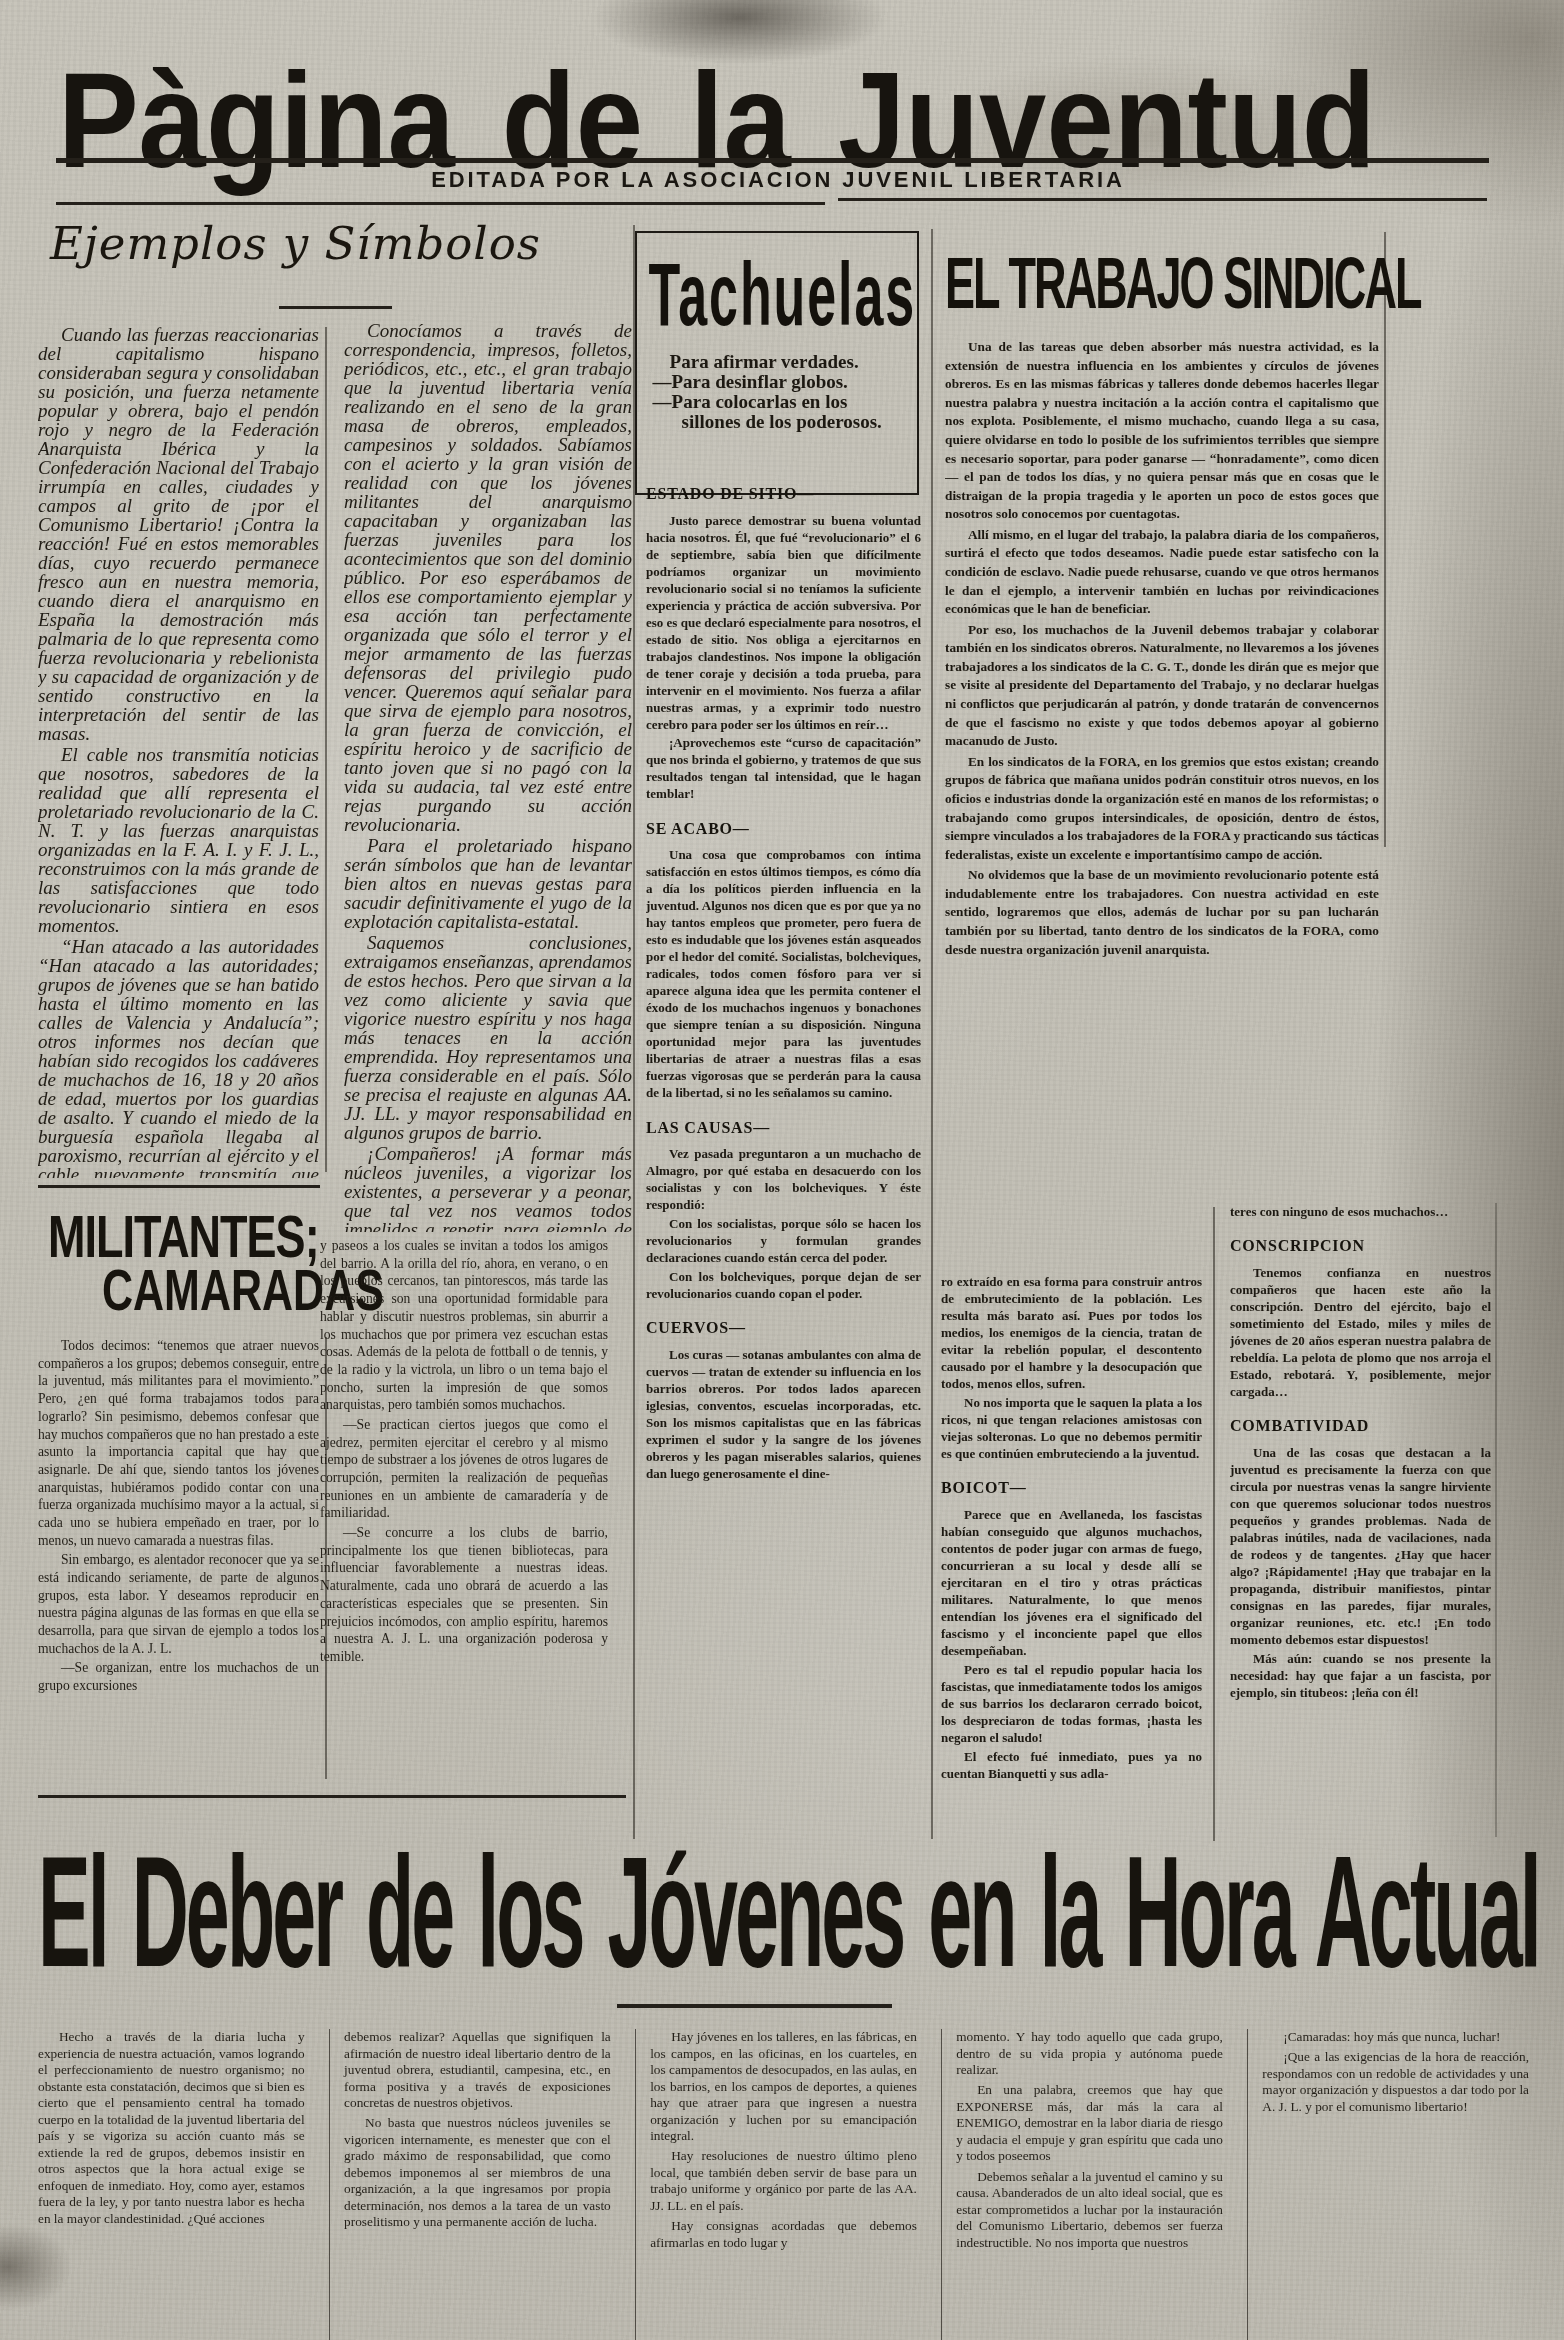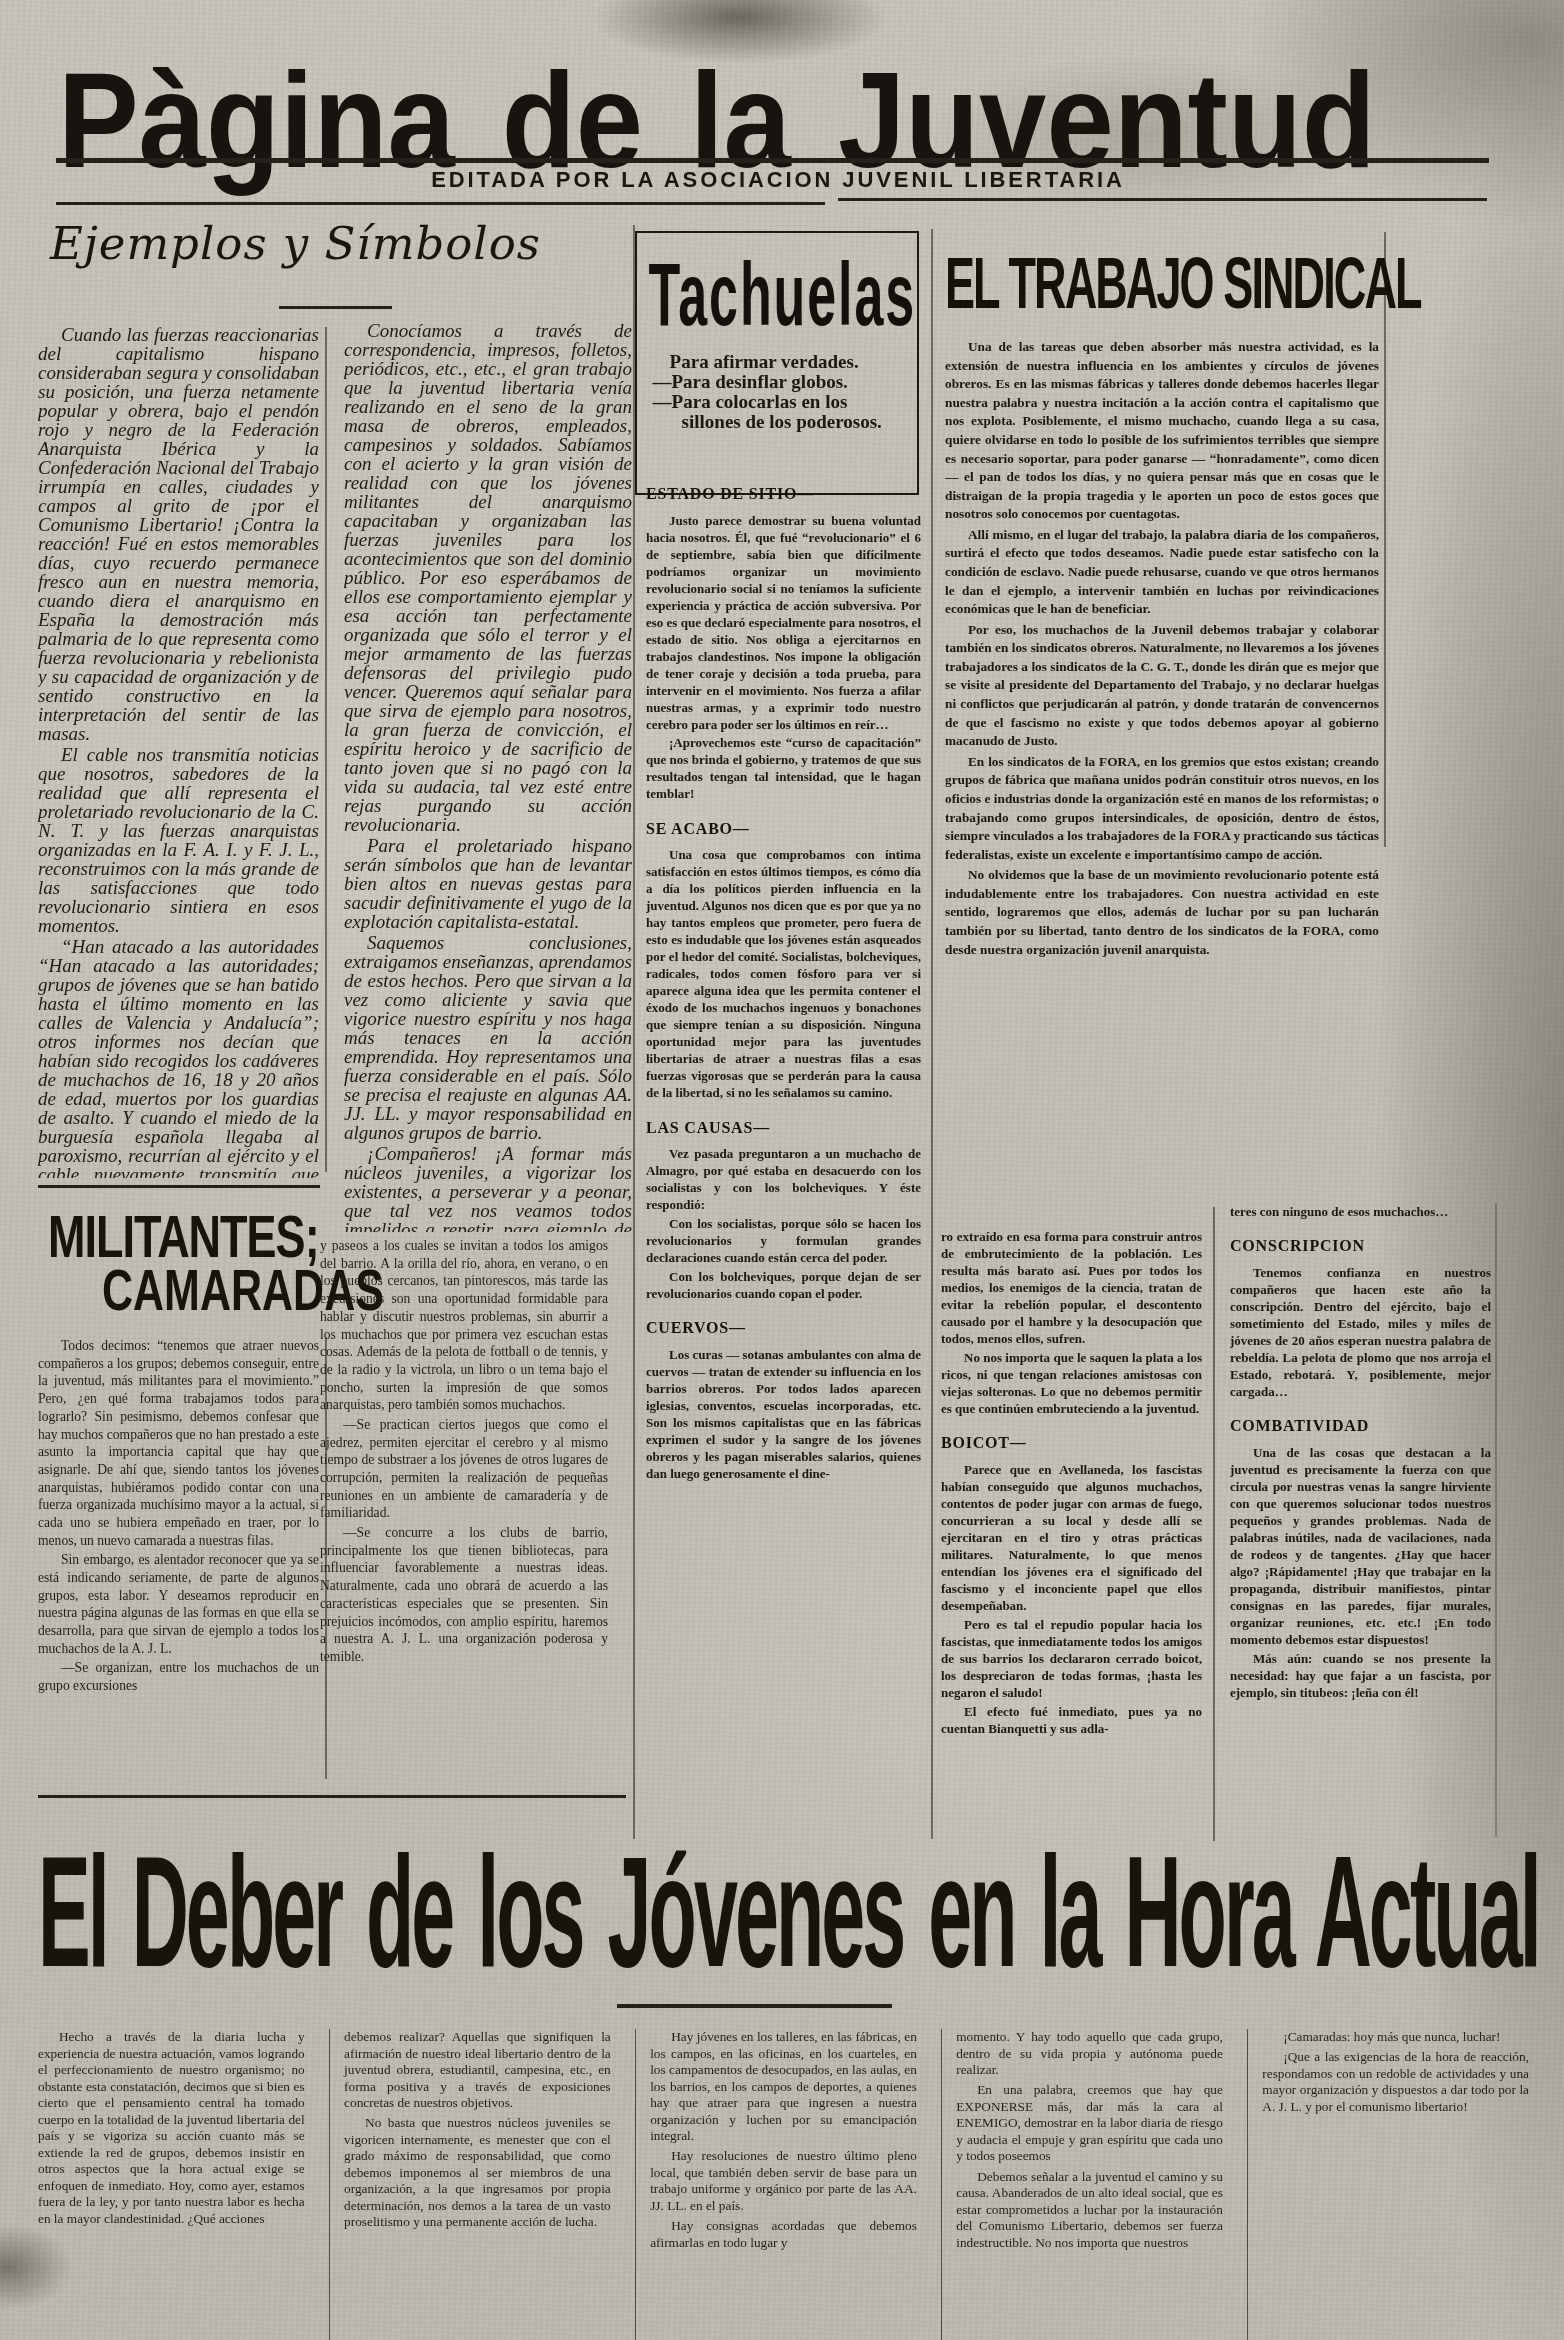--- a/index.html
+++ b/index.html
@@ -167,21 +167,21 @@
 
   <div class="abs sans nowrap trabajo-title">EL TRABAJO SINDICAL</div>
   <div class="col-text tr-body" style="left:945px;top:338px;width:434px;height:890px;">
     <p>Una de las tareas que deben absorber más nuestra actividad, es la extensión de nuestra influencia en los ambientes y círculos de jóvenes obreros. Es en las mismas fábricas y talleres donde debemos hacerles llegar nuestra palabra y nuestra incitación a la acción contra el capitalismo que nos explota. Posiblemente, el mismo muchacho, cuando llega a su casa, quiere olvidarse en todo lo posible de los sufrimientos terribles que siempre es necesario soportar, para poder ganarse — “honradamente”, como dicen — el pan de todos los días, y no quiera pensar más que en cosas que le distraigan de la propia tragedia y le aporten un poco de estos goces que nosotros solo conocemos por cuentagotas.</p>
     <p>Allí mismo, en el lugar del trabajo, la palabra diaria de los compañeros, surtirá el efecto que todos deseamos. Nadie puede estar satisfecho con la condición de esclavo. Nadie puede rehusarse, cuando ve que otros hermanos le dan el ejemplo, a intervenir también en luchas por reivindicaciones económicas que le han de beneficiar.</p>
     <p>Por eso, los muchachos de la Juvenil debemos trabajar y colaborar también en los sindicatos obreros. Naturalmente, no llevaremos a los jóvenes trabajadores a los sindicatos de la C. G. T., donde les dirán que es mejor que se visite al presidente del Departamento del Trabajo, y no declarar huelgas ni conflictos que perjudicarán al patrón, y donde tratarán de convencernos de que el fascismo no existe y que todos debemos apoyar al gobierno macanudo de Justo.</p>
     <p>En los sindicatos de la FORA, en los gremios que estos existan; creando grupos de fábrica que mañana unidos podrán constituir otros nuevos, en los oficios e industrias donde la organización esté en manos de los reformistas; o trabajando como grupos intersindicales, de oposición, dentro de éstos, siempre vinculados a los trabajadores de la FORA y practicando sus tácticas federalistas, existe un excelente e importantísimo campo de acción.</p>
     <p>No olvidemos que la base de un movimiento revolucionario potente está indudablemente entre los trabajadores. Con nuestra actividad en este sentido, lograremos que ellos, además de luchar por su pan lucharán también por su libertad, tanto dentro de los sindicatos de la FORA, como desde nuestra organización juvenil anarquista.</p>
   </div>
 
-  <div class="col-text bd-body" style="left:941px;top:1228px;width:261px;height:603px;">
+  <div class="col-text bd-body" style="left:941px;top:1273px;width:261px;height:603px;">
     <p class="cont">ro extraído en esa forma para construir antros de embrutecimiento de la población. Les resulta más barato así. Pues por todos los medios, los enemigos de la ciencia, tratan de evitar la rebelión popular, el descontento causado por el hambre y la desocupación que todos, menos ellos, sufren.</p>
     <p>No nos importa que le saquen la plata a los ricos, ni que tengan relaciones amistosas con viejas solteronas. Lo que no debemos permitir es que continúen embruteciendo a la juventud.</p>
     <h3>BOICOT—</h3>
     <p>Parece que en Avellaneda, los fascistas habían conseguido que algunos muchachos, contentos de poder jugar con armas de fuego, concurrieran a su local y desde allí se ejercitaran en el tiro y otras prácticas militares. Naturalmente, lo que menos entendían los jóvenes era el significado del fascismo y el inconciente papel que ellos desempeñaban.</p>
     <p>Pero es tal el repudio popular hacia los fascistas, que inmediatamente todos los amigos de sus barrios los declararon cerrado boicot, los despreciaron de todas formas, ¡hasta les negaron el saludo!</p>
     <p>El efecto fué inmediato, pues ya no cuentan Bianquetti y sus adla-</p>
   </div>
 
   <div class="col-text bd-body" style="left:1230px;top:1203px;width:261px;height:638px;">
     <p class="cont">teres con ninguno de esos muchachos…</p>

